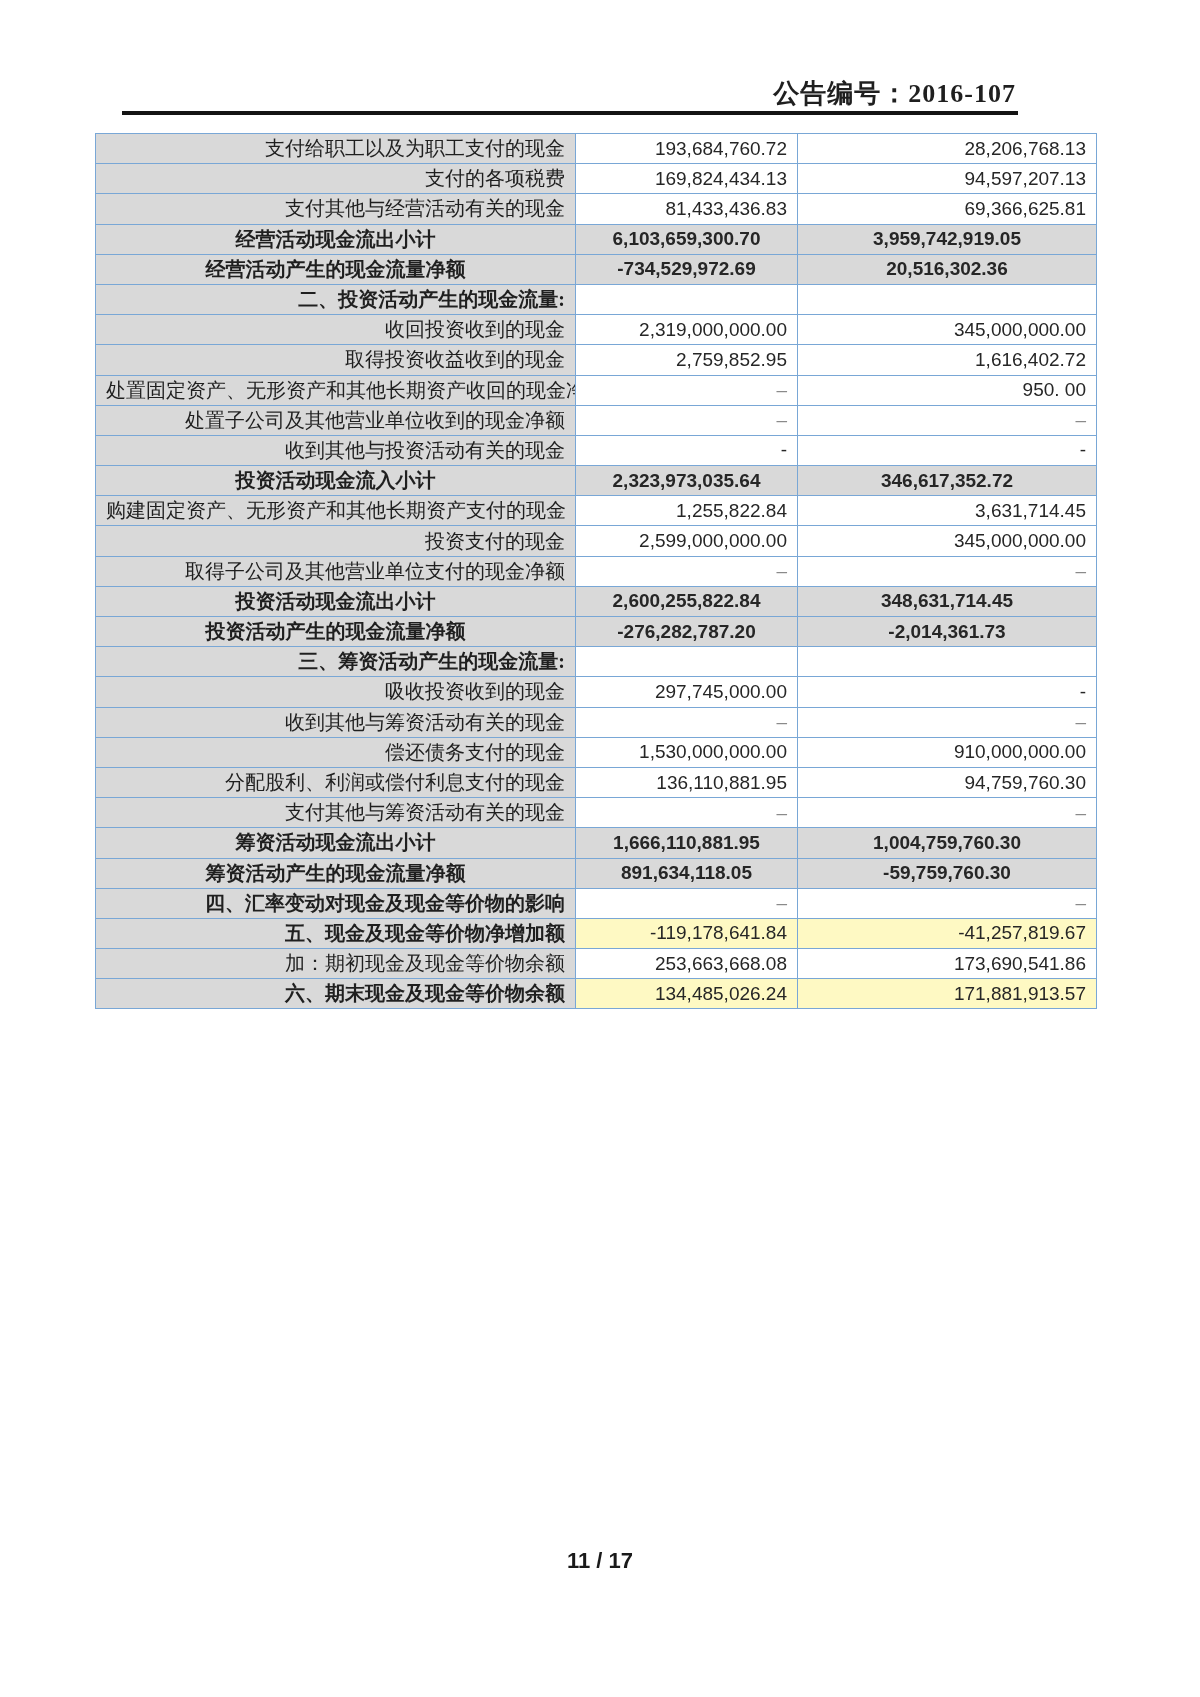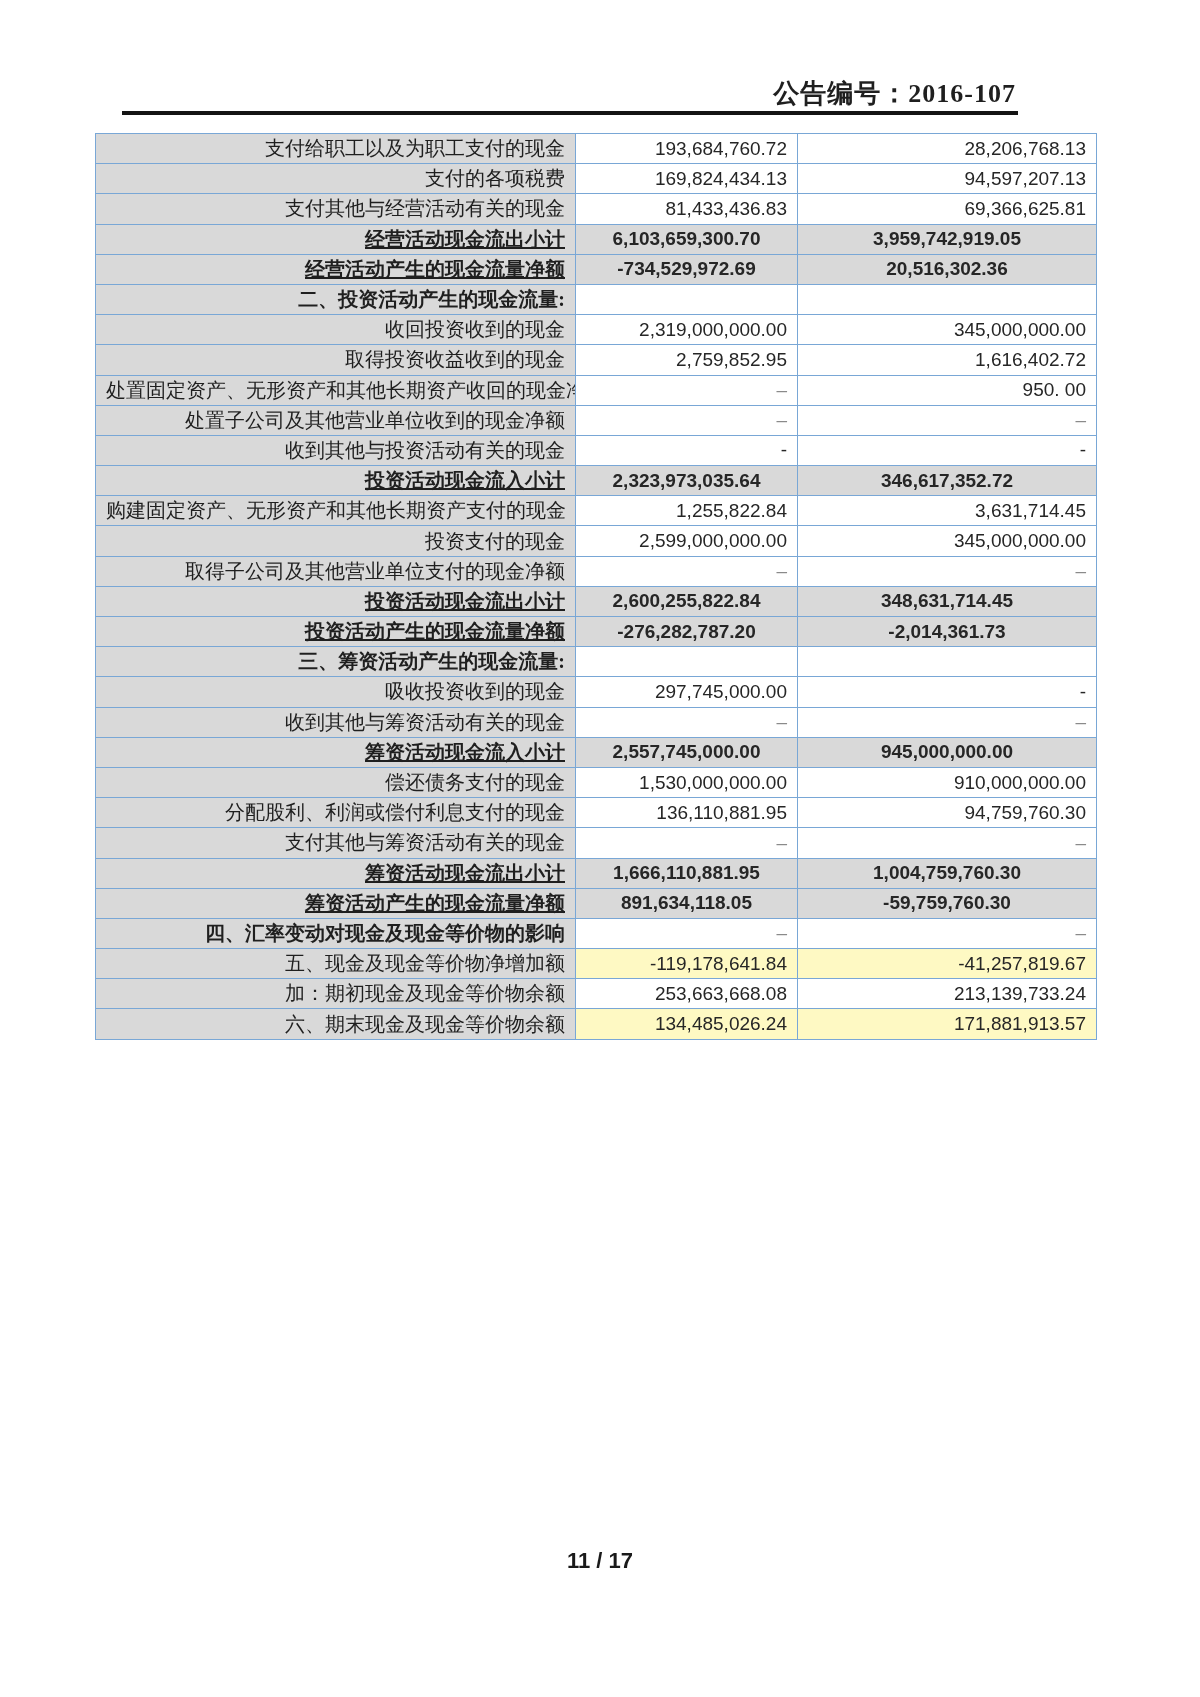--- a/index.html
+++ b/index.html
@@ -73,30 +73,29 @@
     font-family: "Liberation Sans", "DejaVu Sans", sans-serif;
     color: #262626;
   }
   td.value.endash { color: #8a8a8a; }
 
   
   tr.row-section td.label { font-weight: 700; }
 
   tr.row-subtotal td.label {
     font-weight: 700;
-    text-align: right;
-    text-decoration: underline;
+    text-align: center;
   }
   tr.row-subtotal td.value {
     background: #d9d9d9;
     font-weight: 700;
     text-align: center;
   }
 
-  tr.row-total td.label { font-weight: 400; }
+  tr.row-total td.label { font-weight: 700; }
   tr.row-total td.value { background: #fef9c3; }
 
   
   .page-footer {
     position: absolute;
     top: 1548px;
     left: 0;
     width: 1200px;
     text-align: center;
     font-size: 22px;
@@ -213,25 +212,20 @@
         <tr class="row-data">
           <td class="cell label">吸收投资收到的现金</td>
           <td class="cell value">297,745,000.00</td>
           <td class="cell value">-</td>
         </tr>
         <tr class="row-data">
           <td class="cell label">收到其他与筹资活动有关的现金</td>
           <td class="cell value endash">–</td>
           <td class="cell value endash">–</td>
         </tr>
-        <tr class="row-subtotal">
-          <td class="cell label">筹资活动现金流入小计</td>
-          <td class="cell value">2,557,745,000.00</td>
-          <td class="cell value">945,000,000.00</td>
-        </tr>
         <tr class="row-data">
           <td class="cell label">偿还债务支付的现金</td>
           <td class="cell value">1,530,000,000.00</td>
           <td class="cell value">910,000,000.00</td>
         </tr>
         <tr class="row-data">
           <td class="cell label">分配股利、利润或偿付利息支付的现金</td>
           <td class="cell value">136,110,881.95</td>
           <td class="cell value">94,759,760.30</td>
         </tr>
@@ -256,21 +250,21 @@
           <td class="cell value endash">–</td>
         </tr>
         <tr class="row-total">
           <td class="cell label">五、现金及现金等价物净增加额</td>
           <td class="cell value">-119,178,641.84</td>
           <td class="cell value">-41,257,819.67</td>
         </tr>
         <tr class="row-data">
           <td class="cell label">加：期初现金及现金等价物余额</td>
           <td class="cell value">253,663,668.08</td>
-          <td class="cell value">213,139,733.24</td>
+          <td class="cell value">173,690,541.86</td>
         </tr>
         <tr class="row-total">
           <td class="cell label">六、期末现金及现金等价物余额</td>
           <td class="cell value">134,485,026.24</td>
           <td class="cell value">171,881,913.57</td>
         </tr>
       </tbody>
   </table>
 </div>
 

